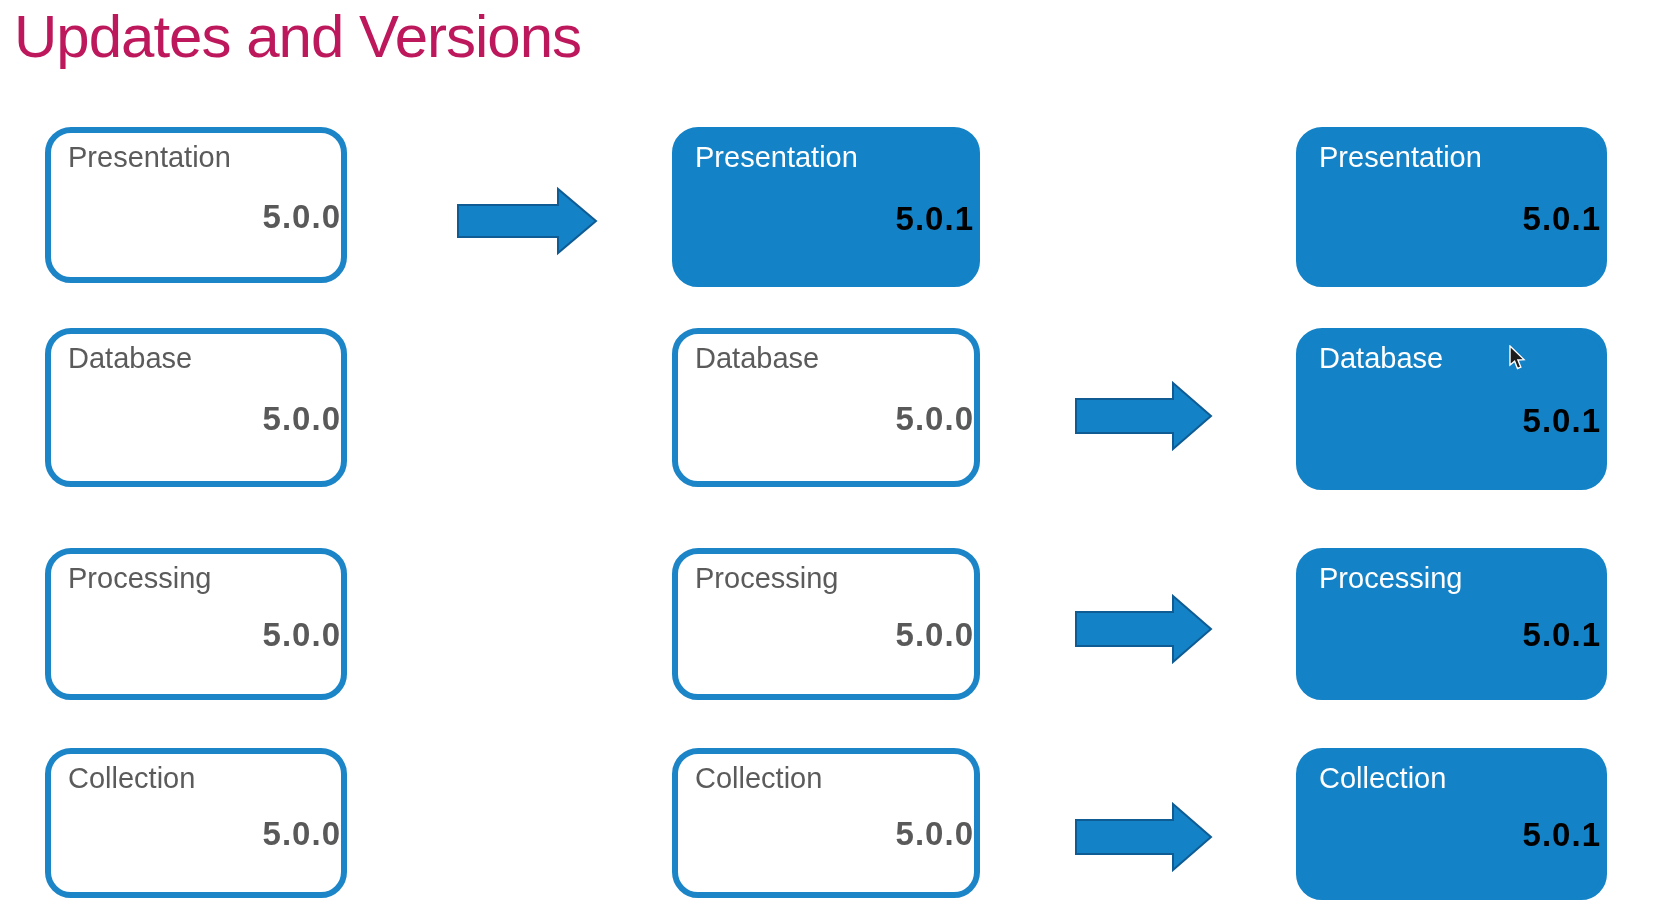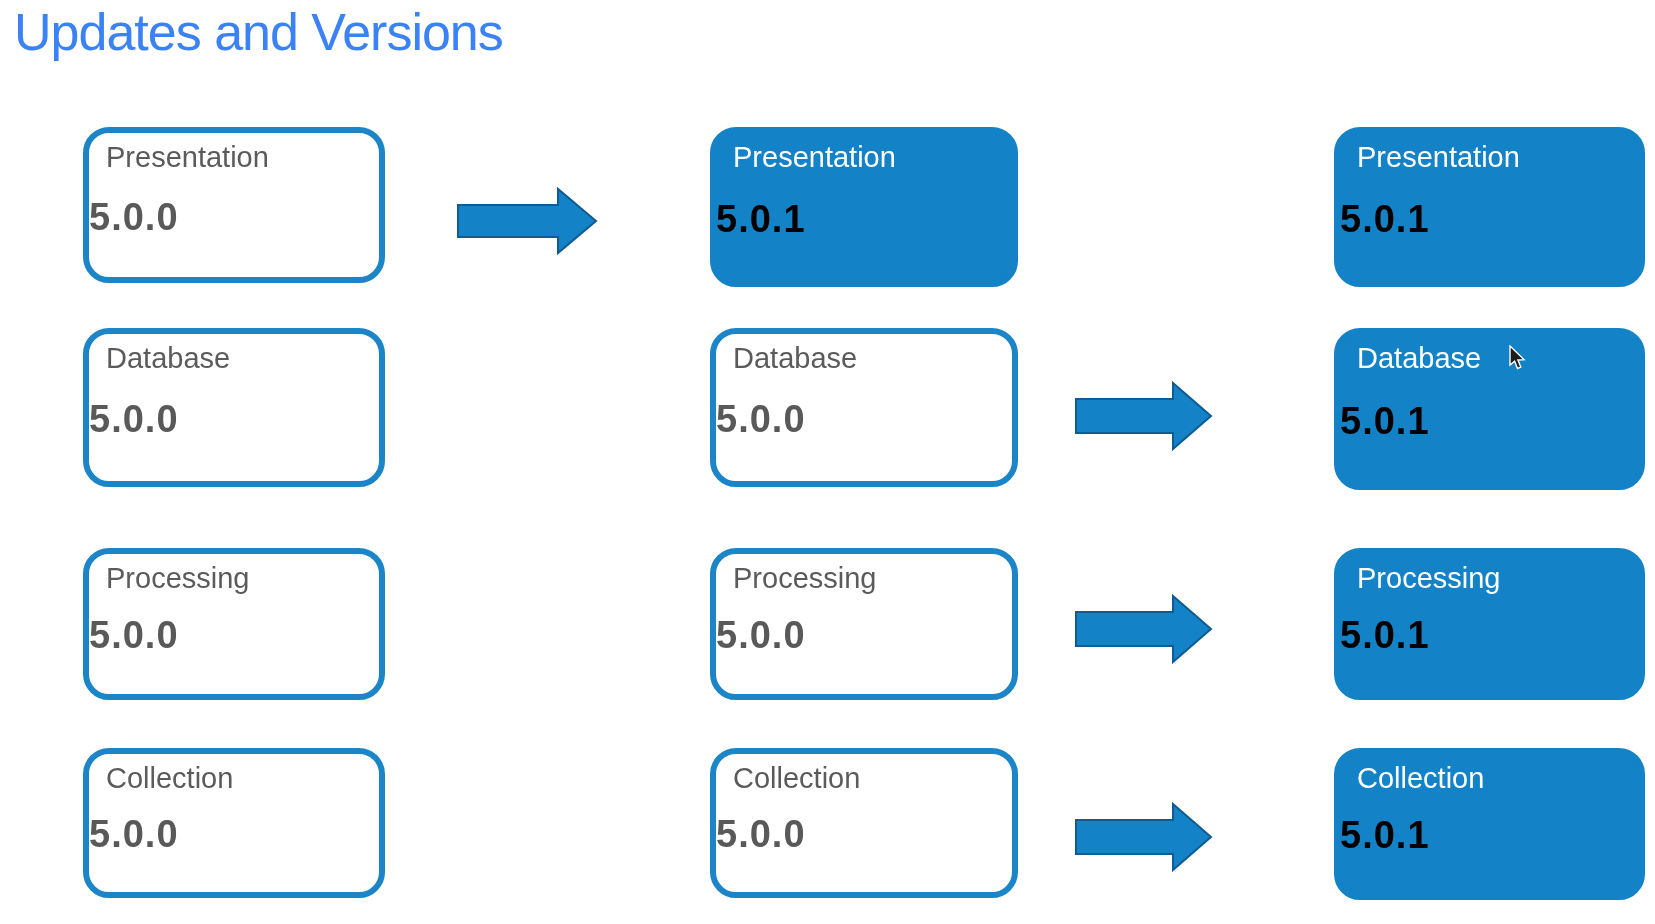--- a/index.html
+++ b/index.html
@@ -12,31 +12,30 @@
     position: relative;
     width: 1655px;
     height: 924px;
     background: #ffffff;
     overflow: hidden;
   }
   .slide-title {
     position: absolute;
     left: 14px;
     top: 2px;
-    font-size: 52px;
+    font-size: 60px;
     font-weight: 400;
-    color: #3b82f6;
+    color: #be185d;
     letter-spacing: -1px;
     white-space: nowrap;
   }
   .box {
     position: absolute;
     border-radius: 26px;
     box-sizing: border-box;
-    margin-left: 38px;
   }
   .box.outline {
     background: #ffffff;
     border: 6px solid #1c85c8;
   }
   .box.filled {
     background: #1382c6;
     border: 6px solid #1382c6;
   }
   .box .label {
@@ -47,22 +46,22 @@
     color: #5b5b5b;
     white-space: nowrap;
   }
   .box.filled .label { color: #ffffff; }
   .box .version {
     position: absolute;
     top: 58%;
     left: 0;
     right: 0;
     transform: translateY(-50%);
-    text-align: left;
-    font-size: 38px;
+    text-align: right;
+    font-size: 33px;
     font-weight: bold;
     color: #595959;
     letter-spacing: 1px;
   }
   .box.filled .version { color: #000000; }
   .flow-arrow { position: absolute; }
   .cursor { position: absolute; }
 </style>
 </head>
 <body>

